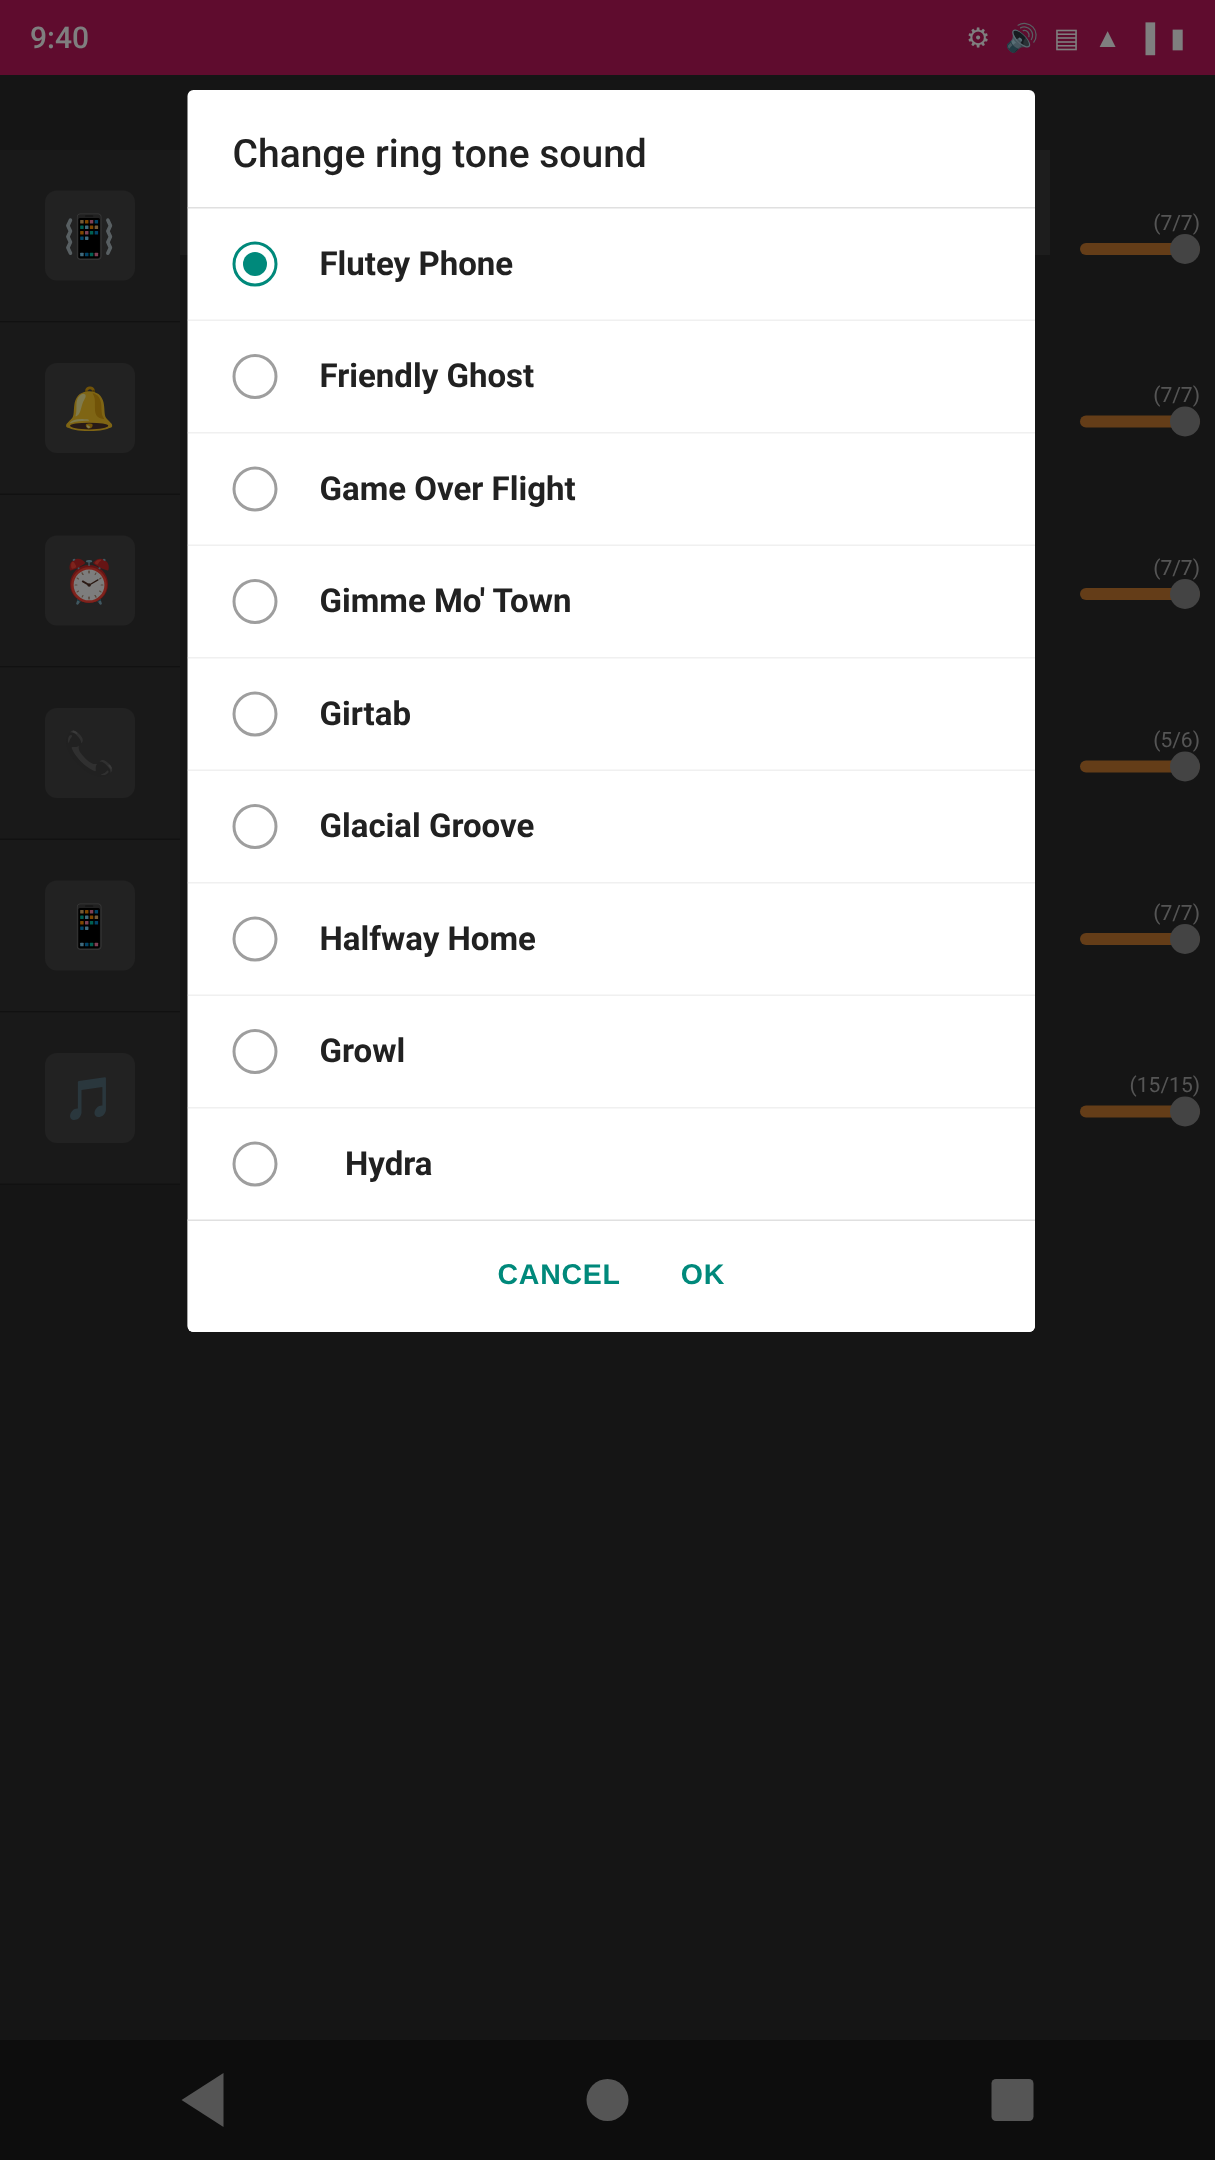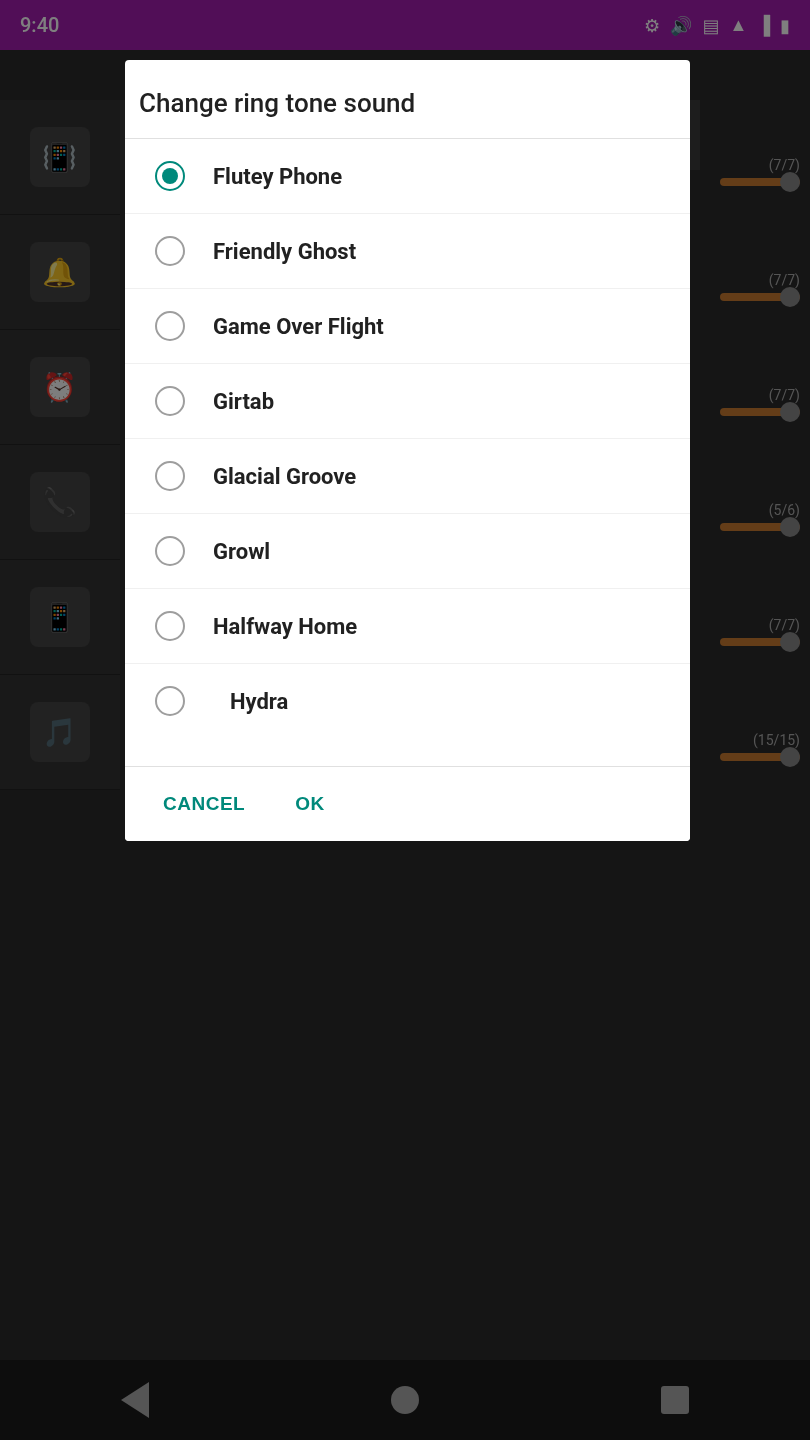--- a/index.html
+++ b/index.html
@@ -13,21 +13,21 @@
       position: relative;
     }
 
     
     .status-bar {
       position: absolute;
       top: 0;
       left: 0;
       width: 100%;
       height: 50px;
-      background: #a21caf;
+      background: #be185d;
       display: flex;
       align-items: center;
       justify-content: space-between;
       padding: 0 20px;
       z-index: 10;
     }
 
     .status-time {
       color: white;
       font-size: 20px;
@@ -84,21 +84,21 @@
       border-radius: 8px;
       display: flex;
       align-items: center;
       justify-content: center;
       font-size: 28px;
     }
 
     
     .right-panel {
       position: absolute;
-      top: 64px;
+      top: 48px;
       right: 0;
       width: 110px;
     }
 
     .right-item {
       height: 115px;
       display: flex;
       flex-direction: column;
       align-items: flex-end;
       justify-content: center;
@@ -166,21 +166,21 @@
       top: 60px;
       left: 125px;
       width: 565px;
       background: white;
       border-radius: 4px;
       z-index: 30;
       overflow: hidden;
     }
 
     .dialog-title {
-      padding: 28px 30px 20px 14px;
+      padding: 28px 30px 20px 30px;
       font-size: 26px;
       font-weight: 500;
       color: #212121;
       border-bottom: 1px solid #e0e0e0;
     }
 
     .dialog-list {
       max-height: 1050px;
       overflow-y: auto;
       font-weight: bold;
@@ -223,26 +223,25 @@
       background: #00897b;
     }
 
     .item-label {
       font-size: 22px;
       color: #212121;
     }
 
     .dialog-actions {
       display: flex;
-      justify-content: flex-start;
+      justify-content: center;
       padding: 14px 20px;
-      gap: 14px;
+      gap: 4px;
       border-top: 1px solid #e0e0e0;
       background: white;
-      margin-top: 28px;
     }
 
     .dialog-btn {
       padding: 12px 18px;
       background: none;
       border: none;
       font-size: 19px;
       font-weight: 600;
       letter-spacing: 0.5px;
       color: #00897b;
@@ -409,33 +408,37 @@
     <div class="dialog-item">
       <div class="radio"></div>
       <span class="item-label">Friendly Ghost</span>
     </div>
     <div class="dialog-item">
       <div class="radio"></div>
       <span class="item-label">Game Over Flight</span>
     </div>
     <div class="dialog-item">
       <div class="radio"></div>
+      <span class="item-label">Gimme Mo' Town</span>
+    </div>
+    <div class="dialog-item">
+      <div class="radio"></div>
       <span class="item-label">Girtab</span>
     </div>
     <div class="dialog-item">
       <div class="radio"></div>
       <span class="item-label">Glacial Groove</span>
     </div>
     <div class="dialog-item">
       <div class="radio"></div>
+      <span class="item-label">Halfway Home</span>
+    </div>
+    <div class="dialog-item">
+      <div class="radio"></div>
       <span class="item-label">Growl</span>
-    </div>
-    <div class="dialog-item">
-      <div class="radio"></div>
-      <span class="item-label">Halfway Home</span>
     </div>
     <div class="dialog-item">
       <div class="radio"></div>
       <span class="item-label">Hydra</span>
     </div>
   </div>
 
   <div class="dialog-actions">
     <button class="dialog-btn">CANCEL</button>
     <button class="dialog-btn">OK</button>

